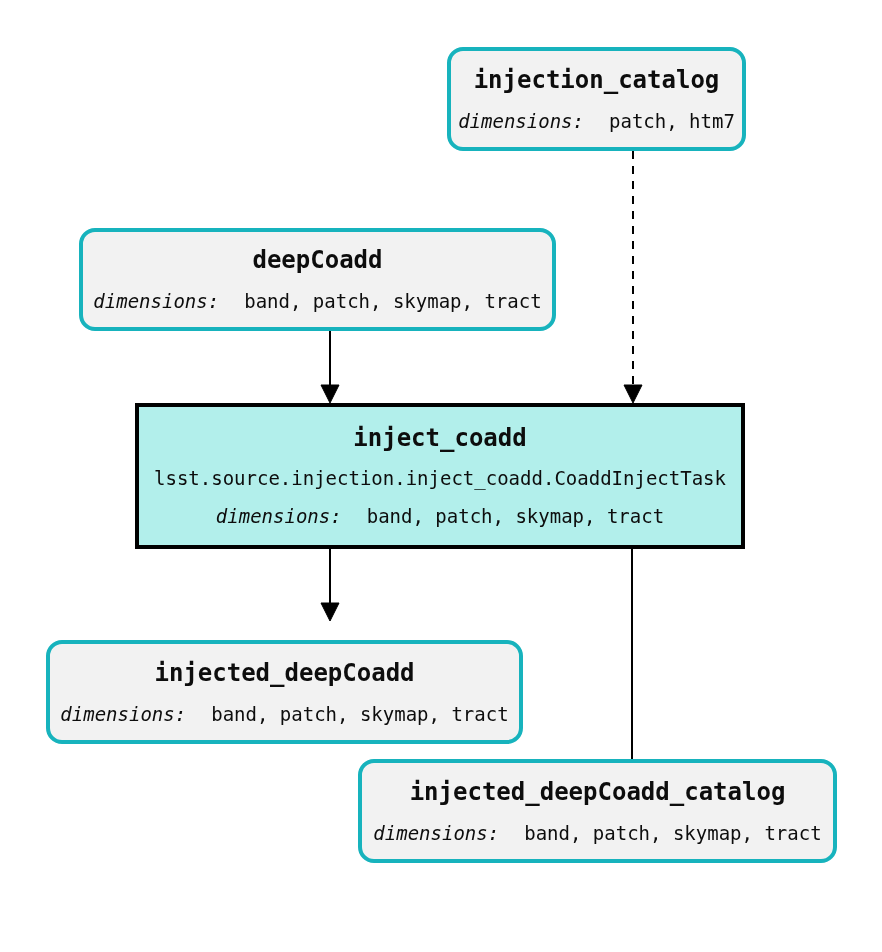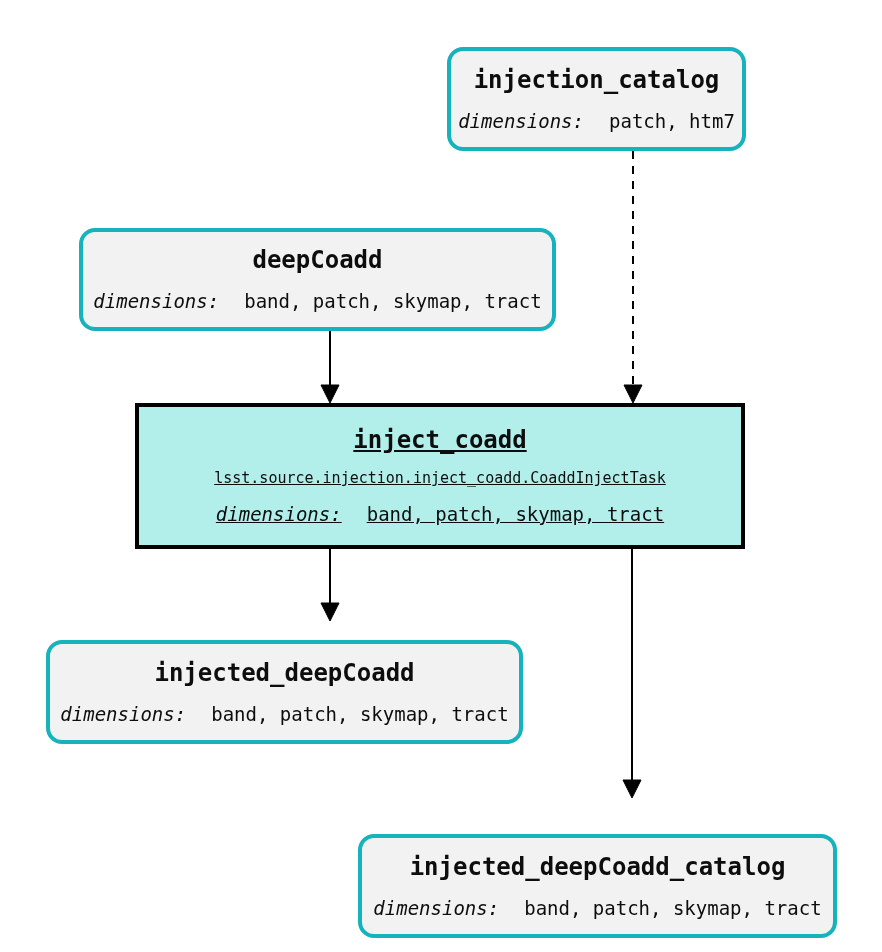--- a/index.html
+++ b/index.html
@@ -23,30 +23,29 @@
     background:#F2F2F2;
     border:4px solid #17B3BD;
     border-radius:16px;
     gap:20px;
   }
   .node.task{
     background:#B2EFEB;
     border:4px solid #000000;
     border-radius:0;
     gap:19px;
-    text-decoration:underline;
   }
   .node-title{
     font-weight:bold;
     font-size:24px;
     line-height:1;
     white-space:nowrap;
   }
   .task-class{
-    font-size:15px;
+    font-size:19px;
     line-height:1;
     white-space:nowrap;
   }
   .dims-line{
     display:flex;
     justify-content:center;
     gap:25px;
     font-size:19px;
     line-height:1;
     white-space:nowrap;
@@ -110,21 +109,21 @@
   </div>
 
   <div class="node dataset" style="left:46px;top:640px;width:477px;height:104px;">
     <div class="node-title">injected_deepCoadd</div>
     <div class="dims-line">
       <span class="dims-label">dimensions:</span>
       <span class="dims-value">band, patch, skymap, tract</span>
     </div>
   </div>
 
-  <div class="node dataset" style="left:358px;top:834px;width:479px;height:104px;">
+  <div class="node dataset" style="left:358px;top:759px;width:479px;height:104px;">
     <div class="node-title">injected_deepCoadd_catalog</div>
     <div class="dims-line">
       <span class="dims-label">dimensions:</span>
       <span class="dims-value">band, patch, skymap, tract</span>
     </div>
   </div>
 
 </div>
 
 </body></html>

